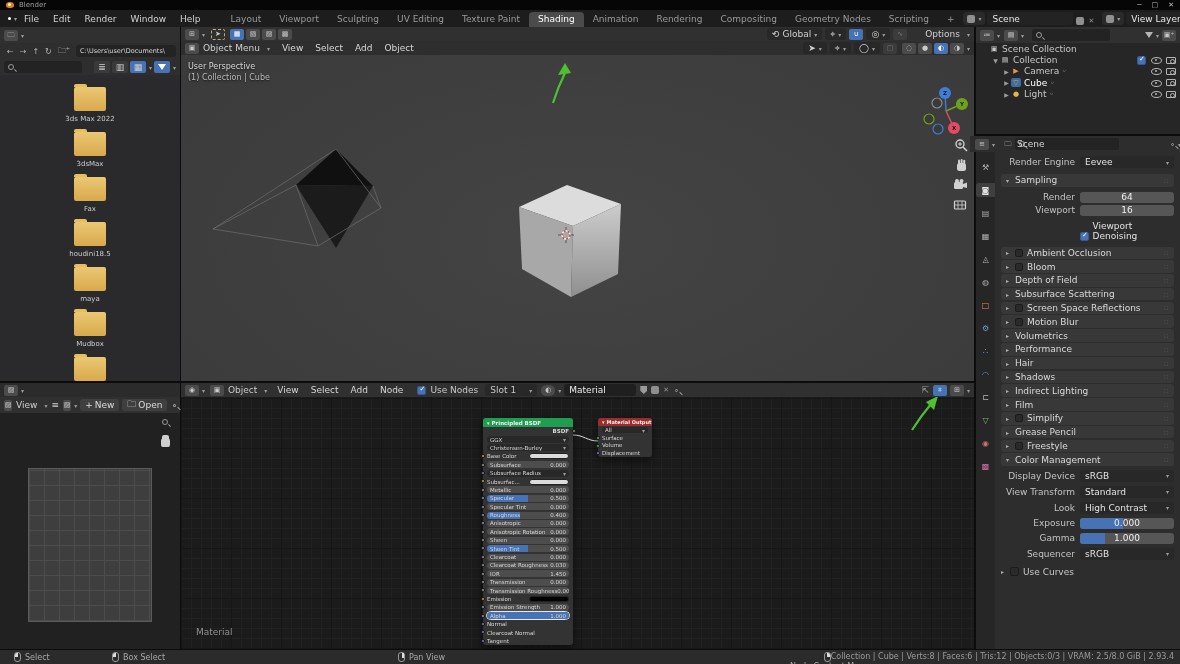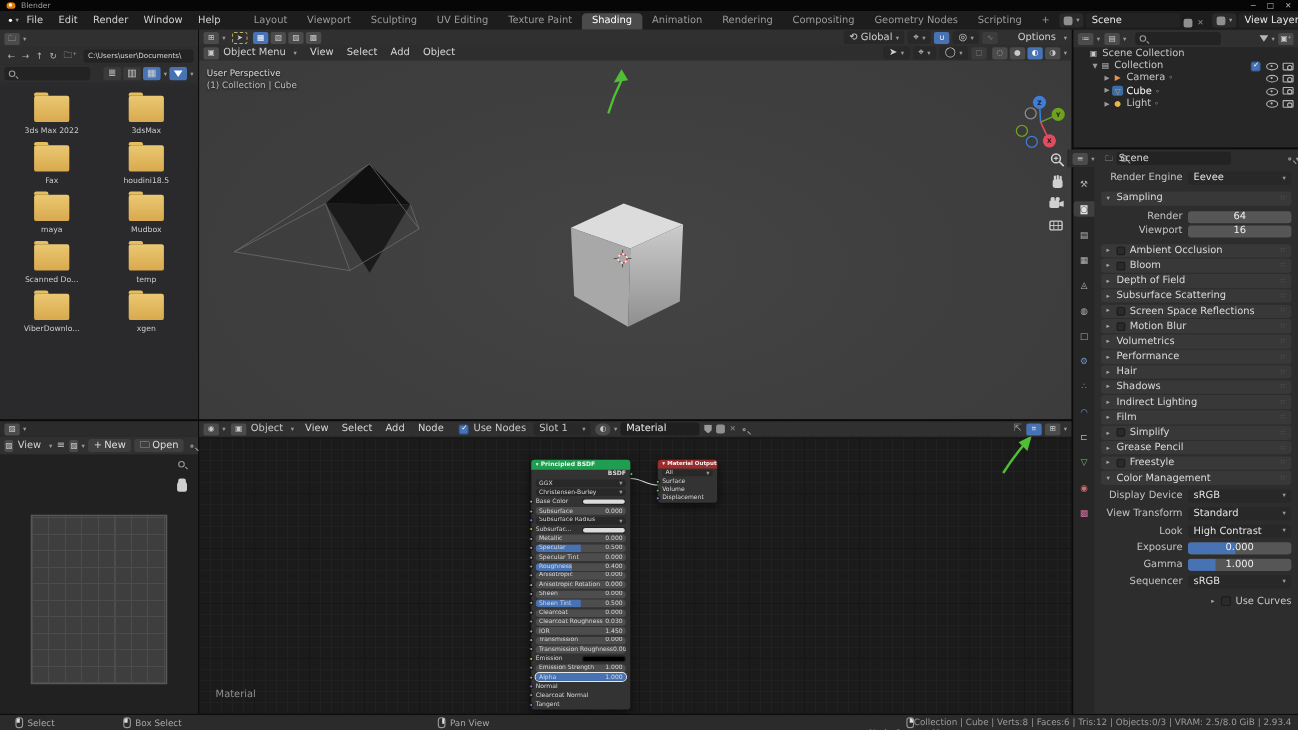--- a/index.html
+++ b/index.html
@@ -36,21 +36,21 @@
 #filebrowser{position:absolute;left:0;top:27px;width:180px;height:354px;background:#2b2b2e;}
 #fb-h1,#fb-h2,#fb-h3{height:16px;}
 #fb-h2 .nav{color:#b5b5b5;font-size:8px;padding:0 3px;}
 .pathfield{background:#232323;border-radius:3px;height:12px;flex:1;margin-left:3px;padding:0 4px;font-size:6.5px;color:#d8d8d8;display:flex;align-items:center;overflow:hidden;white-space:nowrap;}
 .searchfield{background:#232323;border-radius:3px;height:12px;display:flex;align-items:center;padding:0 4px;color:#888;}
 .mag{width:6px;height:6px;border:1px solid #9a9a9a;border-radius:50%;position:relative;display:inline-block;}
 .mag::after{content:"";position:absolute;left:5px;top:5px;width:3px;height:1px;background:#9a9a9a;transform:rotate(45deg);}
 .funnel{width:0;height:0;border-left:4px solid transparent;border-right:4px solid transparent;border-top:6px solid #fff;display:inline-block;}
 .fchip{width:16px;height:12px;border-radius:2px;display:inline-flex;align-items:center;justify-content:center;background:#3a3a3a;margin-left:2px;}
 .fchip.blue{background:#4772b3;}
-#folders{position:absolute;left:0;top:52px;width:180px;bottom:0;background:#2a2a2d;display:grid;grid-template-columns:repeat(2,1fr);align-content:start;padding:8px 4px;row-gap:9px;}
+#folders{position:absolute;left:0;top:52px;width:180px;bottom:0;background:#2a2a2d;display:grid;grid-template-columns:repeat(1,1fr);align-content:start;padding:8px 4px;row-gap:9px;}
 .folder{display:flex;flex-direction:column;align-items:center;}
 .folder .fico{width:32px;height:24px;background:linear-gradient(#eac872,#d9a94e);border-radius:2px;position:relative;margin-bottom:4px;}
 .folder .fico::before{content:"";position:absolute;left:0;top:-3px;width:13px;height:3px;background:#e7bd5e;border-radius:2px 2px 0 0;}
 .folder .flabel{font-size:7px;color:#cdcdcd;max-width:56px;white-space:nowrap;overflow:hidden;text-align:center;}
 
 #imageeditor{position:absolute;left:0;top:383px;width:180px;height:266px;background:#212121;}
 #ie-h1{height:14px;}
 #ie-h2{height:16px;background:#303030;}
 .btn{background:#3f3f3f;border-radius:3px;height:12px;display:inline-flex;align-items:center;padding:0 5px;color:#ddd;margin-left:3px;}
 #ie-grid{position:absolute;left:28px;top:85px;width:124px;height:154px;background:#3e3e3e;border:1px solid #5a5a5a;background-image:repeating-linear-gradient(0deg,#4c4c4c 0 1px,transparent 1px 15px),repeating-linear-gradient(90deg,#4c4c4c 0 1px,transparent 1px 15px);}
@@ -755,20 +755,27 @@
           <span class="grip grip3">∷</span>
       </div>
       <div class="prow" style="margin-top:5px;">
         <span class="plabel">Render</span>
         <span class="pval">64</span>
       </div>
       <div class="prow" style="margin-top:2px;">
         <span class="plabel">Viewport</span>
         <span class="pval">16</span>
       </div>
+      <div class="prow" style="margin-top:5px;">
+        <span class="plabel"></span>
+        <span class="row" style="flex:1;">
+            <span class="cb on"></span>
+        <span style="margin-left:4px;color:#e2e2e2;">Viewport Denoising</span>
+          </span>
+      </div>
       <div id="prop-sections" style="margin-top:6px;">
           <div class="sect">
             <span class="exp">▸</span>
             <span class="cb"></span>
             <span>Ambient Occlusion</span>
             <span class="grip grip3">∷</span>
           </div>
           <div class="sect">
             <span class="exp">▸</span>
             <span class="cb"></span>
@@ -887,21 +894,21 @@
             </span>
           </div>
           <div class="prow">
             <span class="plabel">Sequencer</span>
             <span class="pdd">
               <span>sRGB</span>
               <span class="chev"></span>
             </span>
           </div>
         </div>
-      <div class="prow" style="margin-top:7px;justify-content:flex-end;">
+      <div class="prow" style="margin-top:7px;">
         <span class="exp" style="font-size:6px;color:#aaa;width:9px;">▸</span>
         <span class="cb"></span>
         <span style="margin-left:4px;">Use Curves</span>
       </div>
     </div>
   </div>
 
   <div id="statusbar">
     <div id="sb-hints">
         <span class="hint" style="left: 14px;">

